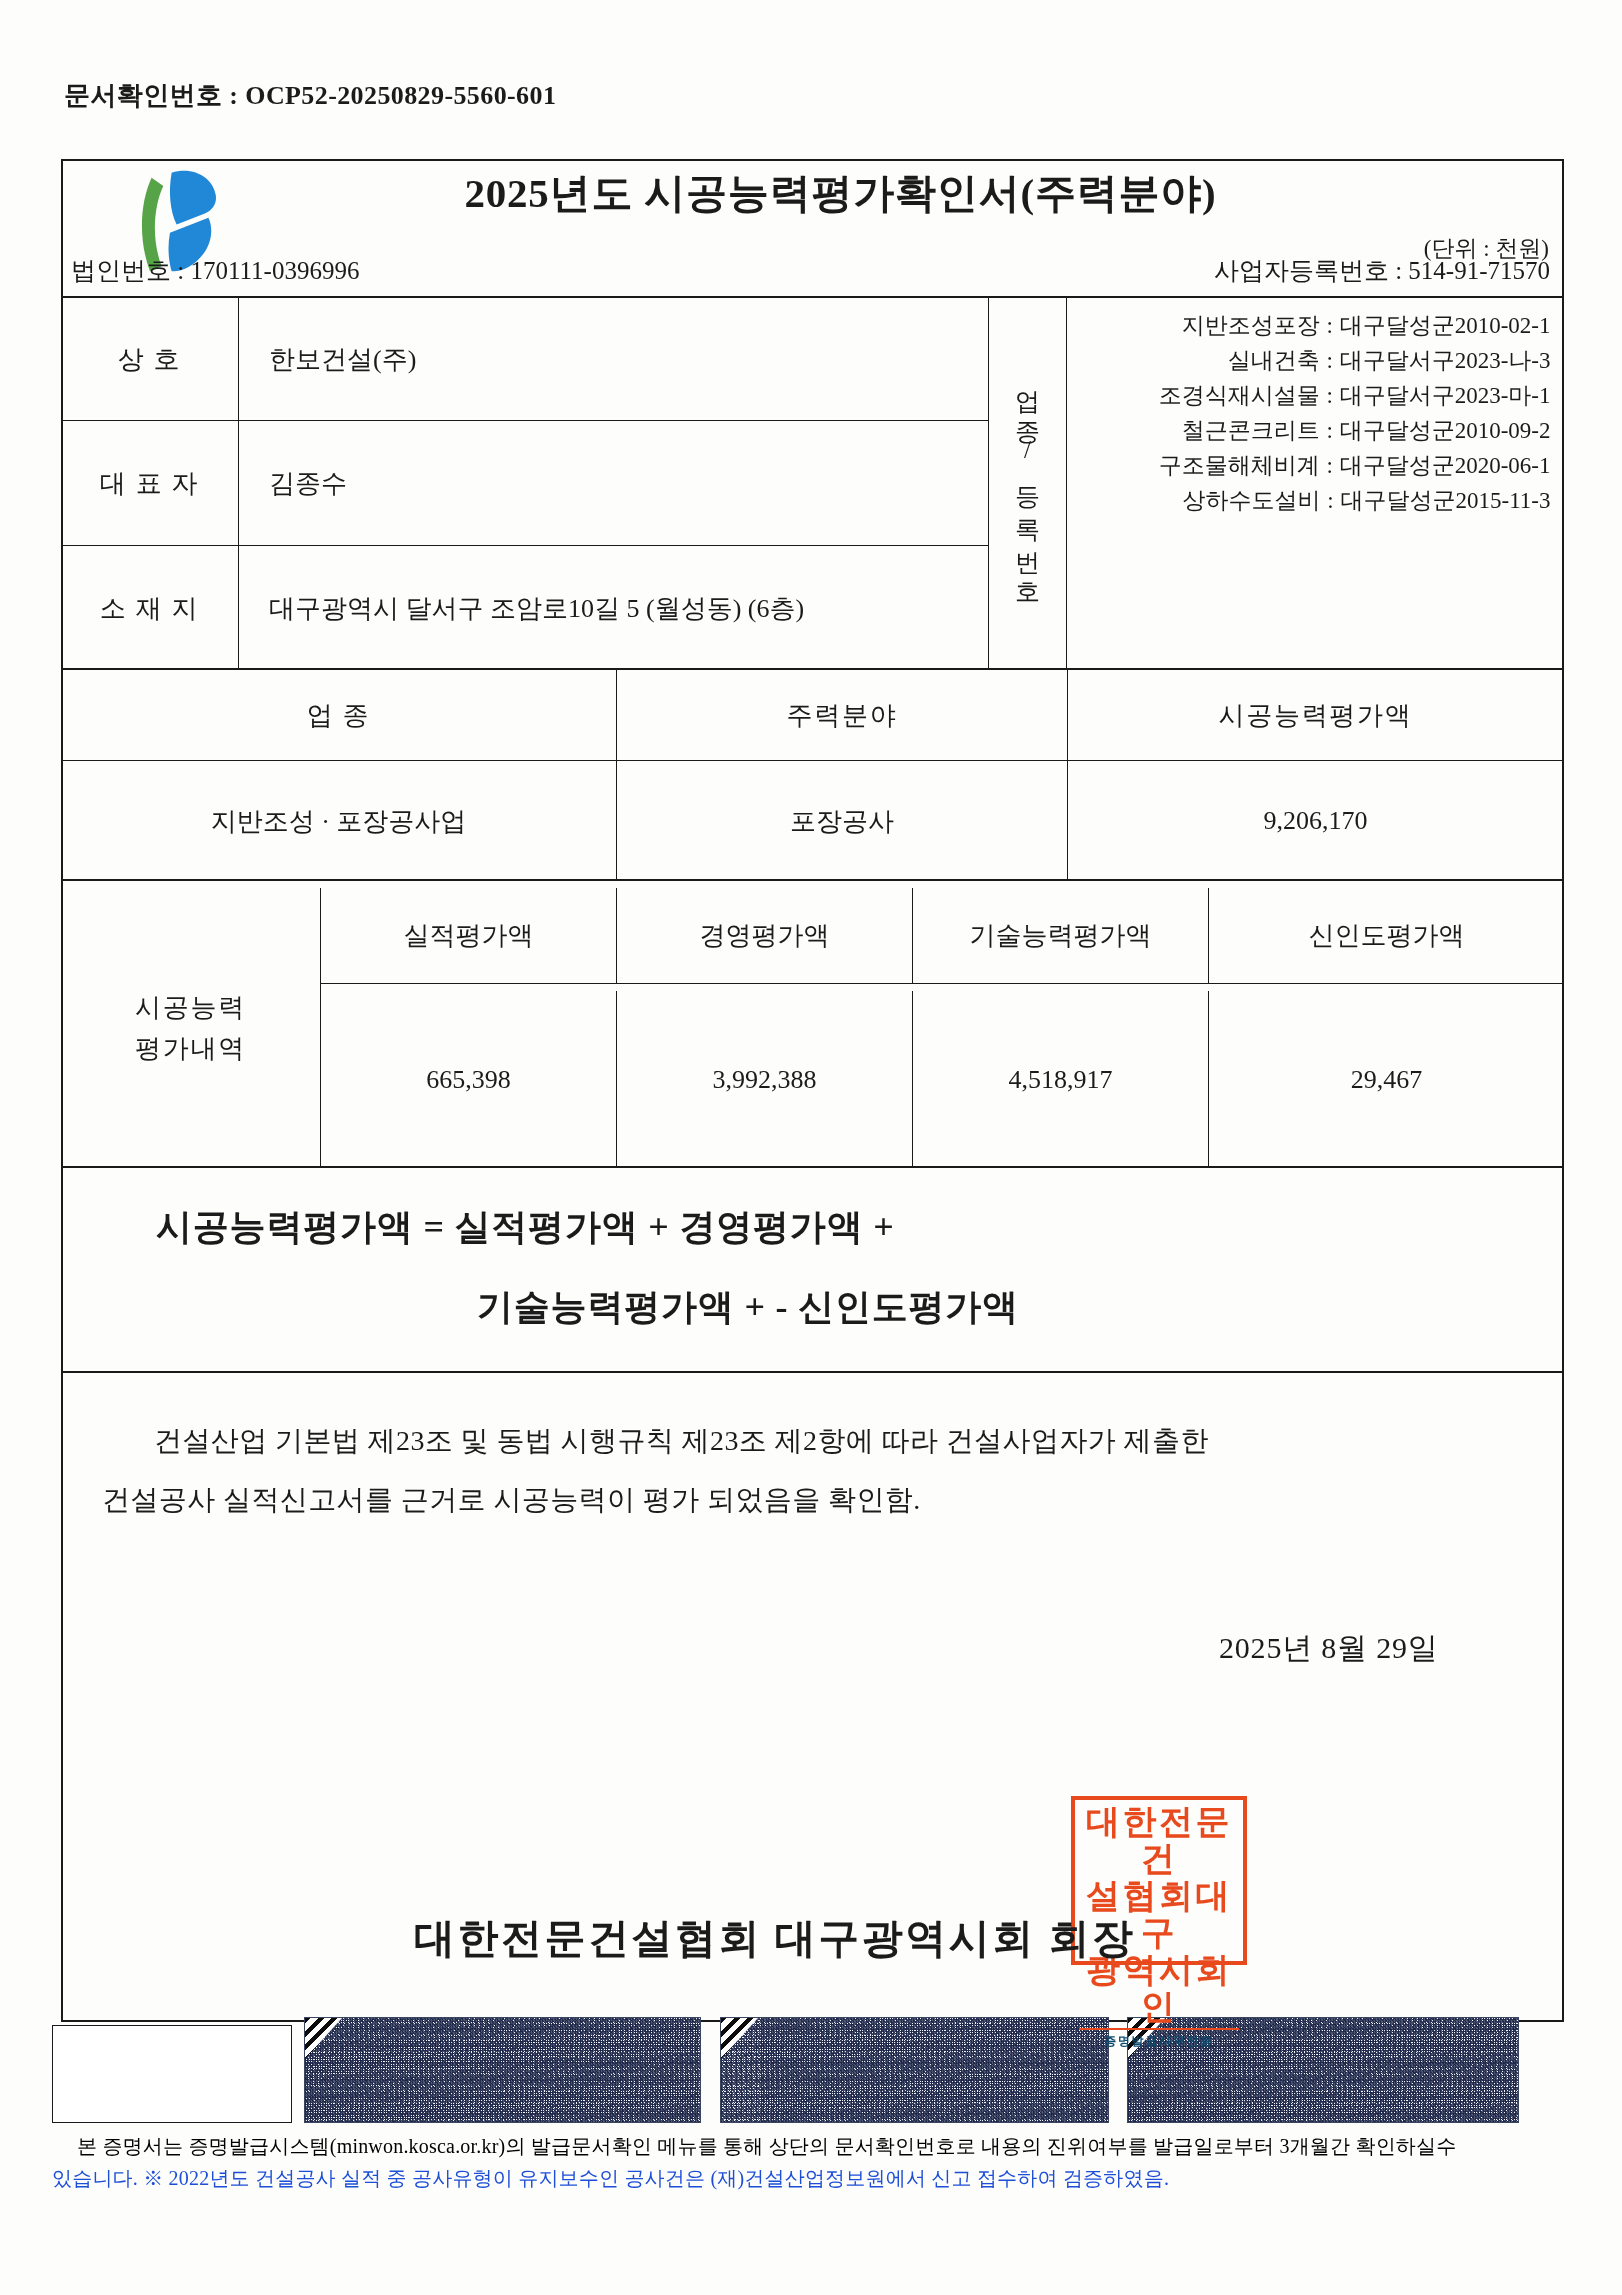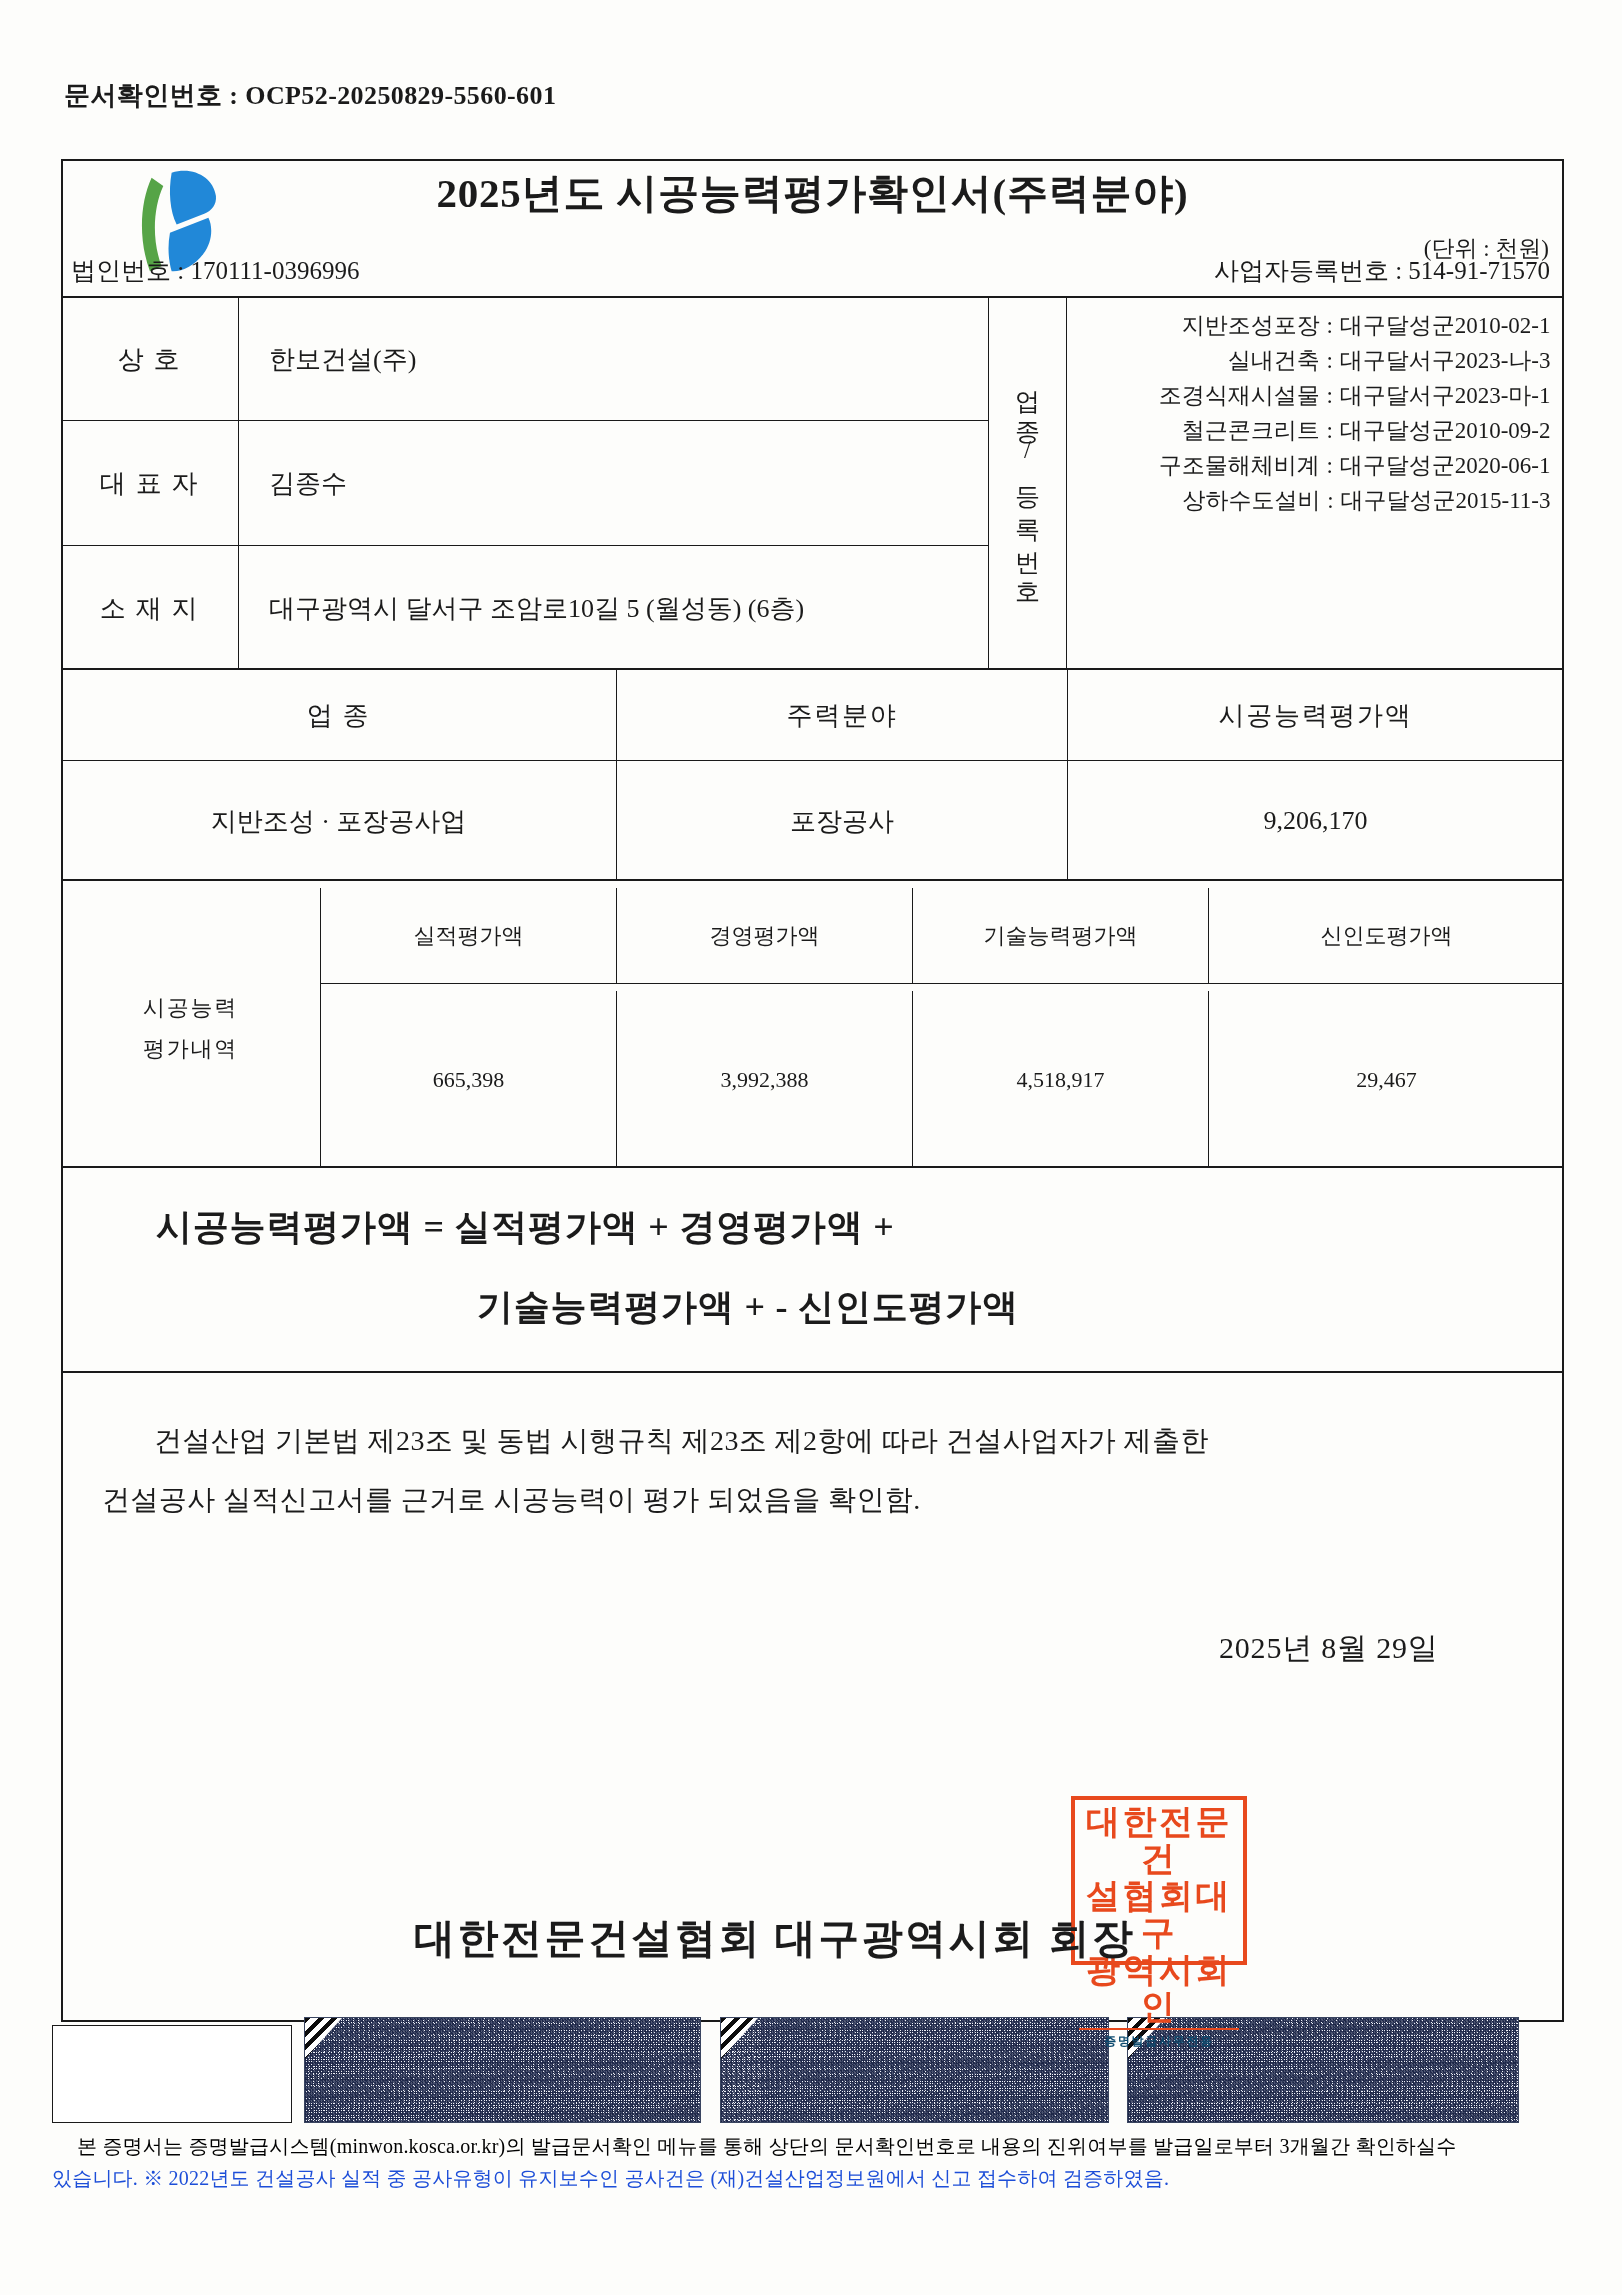--- a/index.html
+++ b/index.html
@@ -10,21 +10,21 @@
   .abs{position:absolute;}
 
   
   .doc-check{left:64px;top:78px;font-size:26px;font-weight:600;letter-spacing:0.4px;}
 
   
   .main-box{left:61px;top:159px;width:1503px;height:1863px;border:2.5px solid #1a1a1a;box-sizing:border-box;}
 
   
   .logo{left:125px;top:166px;width:110px;height:117px;}
-  .title{left:61px;top:166px;width:1503px;text-align:center;font-size:41px;font-weight:700;letter-spacing:0.8px;}
+  .title{left:61px;top:166px;width:1503px;text-align:center;font-size:41px;font-weight:700;letter-spacing:0.8px;padding-left:28px;}
   .unit-note{left:61px;top:233px;width:1488px;text-align:right;font-size:23px;}
   .corp-no{left:71px;top:254px;font-size:25px;}
   .biz-no{left:61px;top:254px;width:1489px;text-align:right;font-size:25px;}
 
   
   .cgrid{left:61px;top:296px;width:1503px;height:372px;display:grid;box-sizing:border-box;
     grid-template-columns:178px 750px 78px 497px;grid-template-rows:123px 125px 124px;
     border-top:2.5px solid #1a1a1a;}
   .cgrid>div{box-sizing:border-box;}
   .cell-label{border-right:1.7px solid #1a1a1a;border-bottom:1.7px solid #1a1a1a;display:flex;align-items:center;justify-content:center;font-size:26px;letter-spacing:1.7px;}
@@ -40,21 +40,21 @@
   
   .t1{left:61px;top:668px;width:1503px;height:211px;display:grid;box-sizing:border-box;
     grid-template-columns:556px 451px 495px;grid-template-rows:91px 120px;border-top:2.5px solid #1a1a1a;}
   .t1>div{box-sizing:border-box;display:flex;align-items:center;justify-content:center;font-size:26px;}
   .t1 .hd{border-bottom:1.7px solid #1a1a1a;letter-spacing:1.7px;}
   .t1 .cR{border-right:1.7px solid #1a1a1a;}
 
   
   .t2{left:61px;top:879px;width:1503px;height:287px;display:grid;box-sizing:border-box;
     grid-template-columns:260px 296px 296px 296px 355px;grid-template-rows:103px 184px;border-top:2.5px solid #1a1a1a;}
-  .t2>div{box-sizing:border-box;display:flex;align-items:center;justify-content:center;font-size:22px;margin-top:7px;}
+  .t2>div{box-sizing:border-box;display:flex;align-items:center;justify-content:center;font-size:26px;margin-top:7px;}
   .t2 .side{grid-column:1;grid-row:1 / span 2;border-right:1.7px solid #1a1a1a;flex-direction:column;line-height:41px;letter-spacing:1.7px;}
   .t2 .hd{border-bottom:1.7px solid #1a1a1a;}
   .t2 .cR{border-right:1.7px solid #1a1a1a;}
 
   
   .formula{left:61px;top:1166px;width:1503px;height:220px;box-sizing:border-box;border-top:2.5px solid #1a1a1a;}
   .f1{position:absolute;left:95px;top:35px;font-size:36px;font-weight:600;letter-spacing:0.8px;}
   .f2{position:absolute;left:416px;top:115px;font-size:36px;font-weight:600;letter-spacing:0.8px;}
 
   

